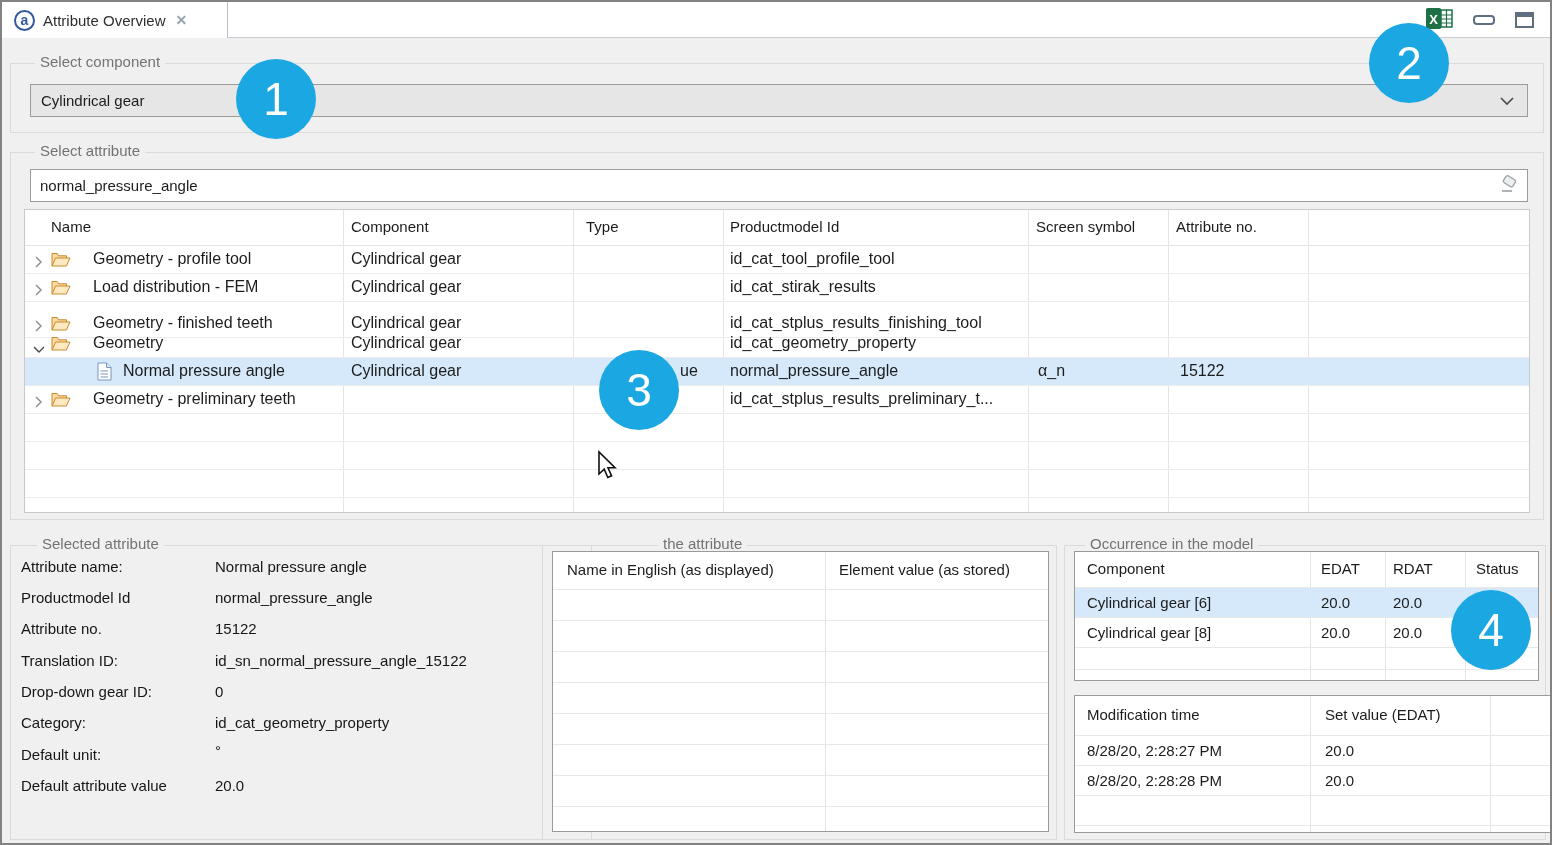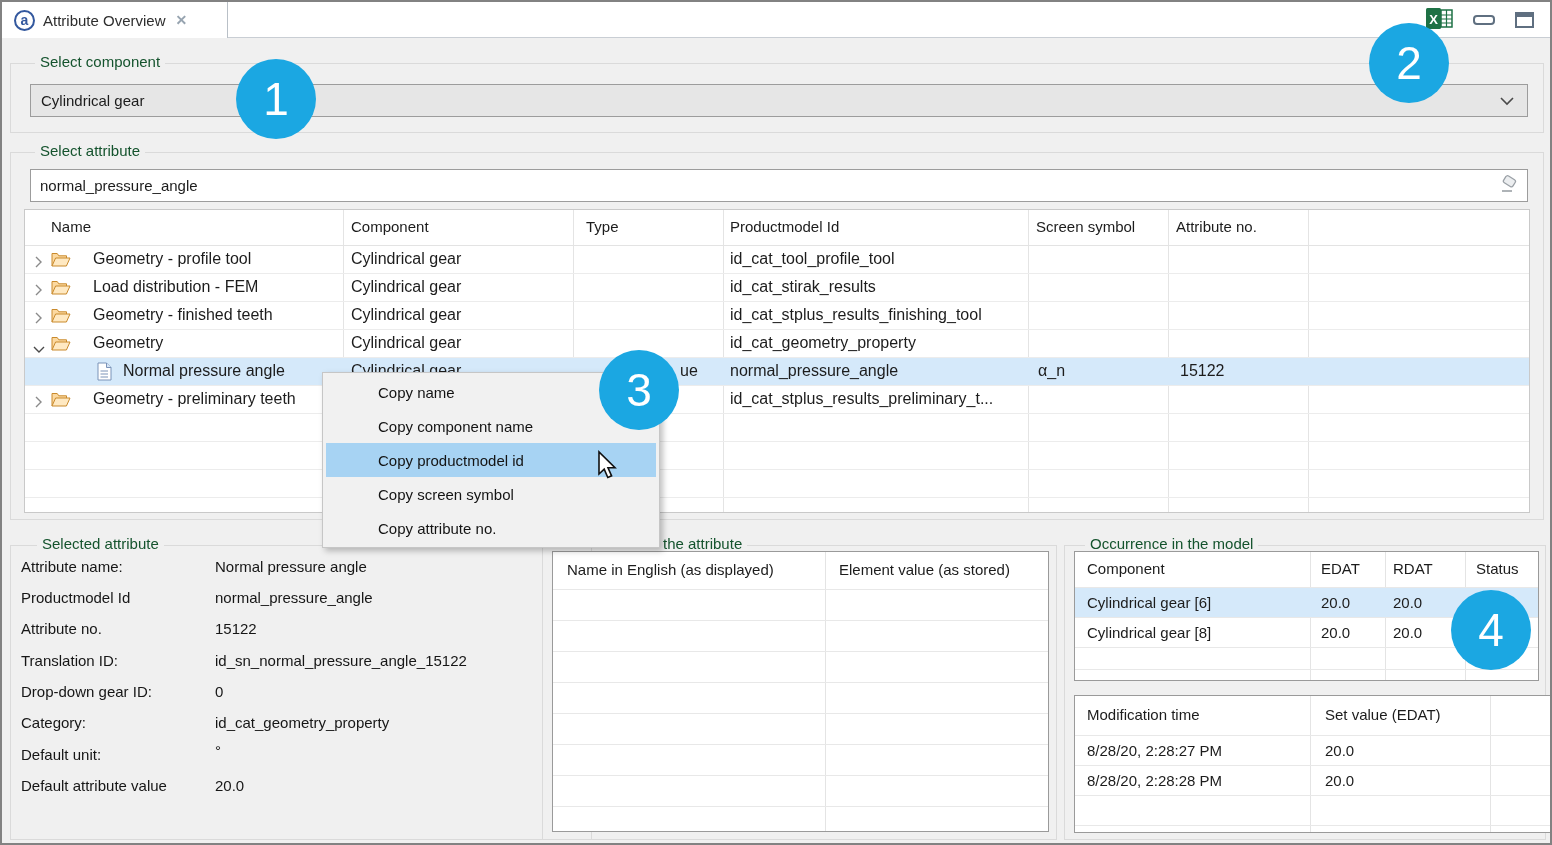--- a/index.html
+++ b/index.html
@@ -14,21 +14,21 @@
   .tab-title { font-size:15px; color:#2e2e2e; white-space:nowrap; }
   .tab-close { font-size:14px; color:#97a4b0; font-weight:bold; margin-left:2px; cursor:default; }
   .view-toolbar { position:absolute; right:16px; top:4px; height:28px; display:flex; align-items:center; gap:20px; }
   .min-icon { width:22px; height:10px; border:2px solid #5f6f80; border-radius:4px; }
   .max-icon { width:19px; height:16px; border:2px solid #5f6f80; border-top-width:5px; }
 
   
   .main { position:absolute; left:0; top:36px; right:0; bottom:0; background:#f0f0f0; }
 
   .group { position:absolute; border:1px solid #dadada; }
-  .group-label { position:absolute; top:-11px; background:#f0f0f0; padding:0 5px; font-size:15px; color:#14532d; white-space:nowrap; }
+  .group-label { position:absolute; top:-11px; background:#f0f0f0; padding:0 5px; font-size:15px; color:#737373; white-space:nowrap; }
 
   
   .combo { position:absolute; left:28px; top:82px; width:1498px; height:33px; background:#e6e6e6; border:1px solid #9c9c9c; display:flex; align-items:center; padding:0 34px 0 10px; font-size:15px; }
   .combo-chevron { position:absolute; right:12px; top:9px; }
   .textfield { position:absolute; left:28px; top:167px; width:1498px; height:33px; background:#fff; border:1px solid #9c9c9c; font-size:15px; padding:0 40px 0 9px; font-family:"Liberation Sans", sans-serif; color:#1c1c1c; }
   .eraser { position:absolute; left:1495px; top:173px; }
 
   
   .ttable { position:absolute; left:22px; top:207px; width:1506px; height:304px; background:#fff; border:1px solid #c9c9c9; overflow:hidden; font-size:16px; }
   .vline { position:absolute; top:0; bottom:0; width:1px; background:#e4e4e4; }
@@ -150,21 +150,21 @@
             </svg></span>
         <span class="ficon"><svg width="20" height="17" viewBox="0 0 20 17">
               <path d="M1 15 V2.5 H6.2 L7.8 4.8 H15.5 V7" fill="#fcd9a0" stroke="#c98a2c"></path>
               <path d="M1 15 L4.6 7 H19 L15.4 15 Z" fill="#ffe9c2" stroke="#c98a2c"></path>
             </svg></span>
         <span class="cell" style="left:68px;">Load distribution - FEM</span>
         <span class="cell" style="left:326px;">Cylindrical gear</span>
         <span class="cell" style="left:705px;">id_cat_stirak_results</span>
       </div>
 
-      <div class="trow" style="top:92px;">
+      <div class="trow" style="top:100px;">
         <span class="chev"><svg width="8" height="12">
               <polyline points="1,1 6,6 1,11" fill="none" stroke="#8a8a8a" stroke-width="1.4"></polyline>
             </svg></span>
         <span class="ficon"><svg width="20" height="17" viewBox="0 0 20 17">
               <path d="M1 15 V2.5 H6.2 L7.8 4.8 H15.5 V7" fill="#fcd9a0" stroke="#c98a2c"></path>
               <path d="M1 15 L4.6 7 H19 L15.4 15 Z" fill="#ffe9c2" stroke="#c98a2c"></path>
             </svg></span>
         <span class="cell" style="left:68px;">Geometry - finished teeth</span>
         <span class="cell" style="left:326px;">Cylindrical gear</span>
         <span class="cell" style="left:705px;">id_cat_stplus_results_finishing_tool</span>
@@ -297,27 +297,20 @@
       </div>
       <div class="prow" style="top:70px; height:30px;">
         <span style="left:12px;  top:6px;">8/28/20, 2:28:28 PM</span>
         <span style="left:250px; top:6px;">20.0</span>
       </div>
       <div class="prow" style="top:100px; height:30px;"></div>
     </div>
 
   </div>
 
-  <div class="cmenu">
-    <div class="cmenu-item">Copy name</div>
-    <div class="cmenu-item">Copy component name</div>
-    <div class="cmenu-item hl">Copy productmodel id</div>
-    <div class="cmenu-item">Copy screen symbol</div>
-    <div class="cmenu-item">Copy attribute no.</div>
-  </div>
 
   <div class="cursor">
     <svg width="24" height="32" viewBox="0 0 24 32">
       <path d="M5 2 L5 24 L10.2 19.2 L13.8 27.5 L17.6 25.8 L14 17.8 L21 17.8 Z" fill="#ffffff" stroke="#111" stroke-width="1.6"></path>
     </svg>
   </div>
 
   <div class="badge" style="left:234px;  top:57px;">1</div>
   <div class="badge" style="left:1367px; top:21px;">2</div>
   <div class="badge" style="left:597px;  top:348px;">3</div>

